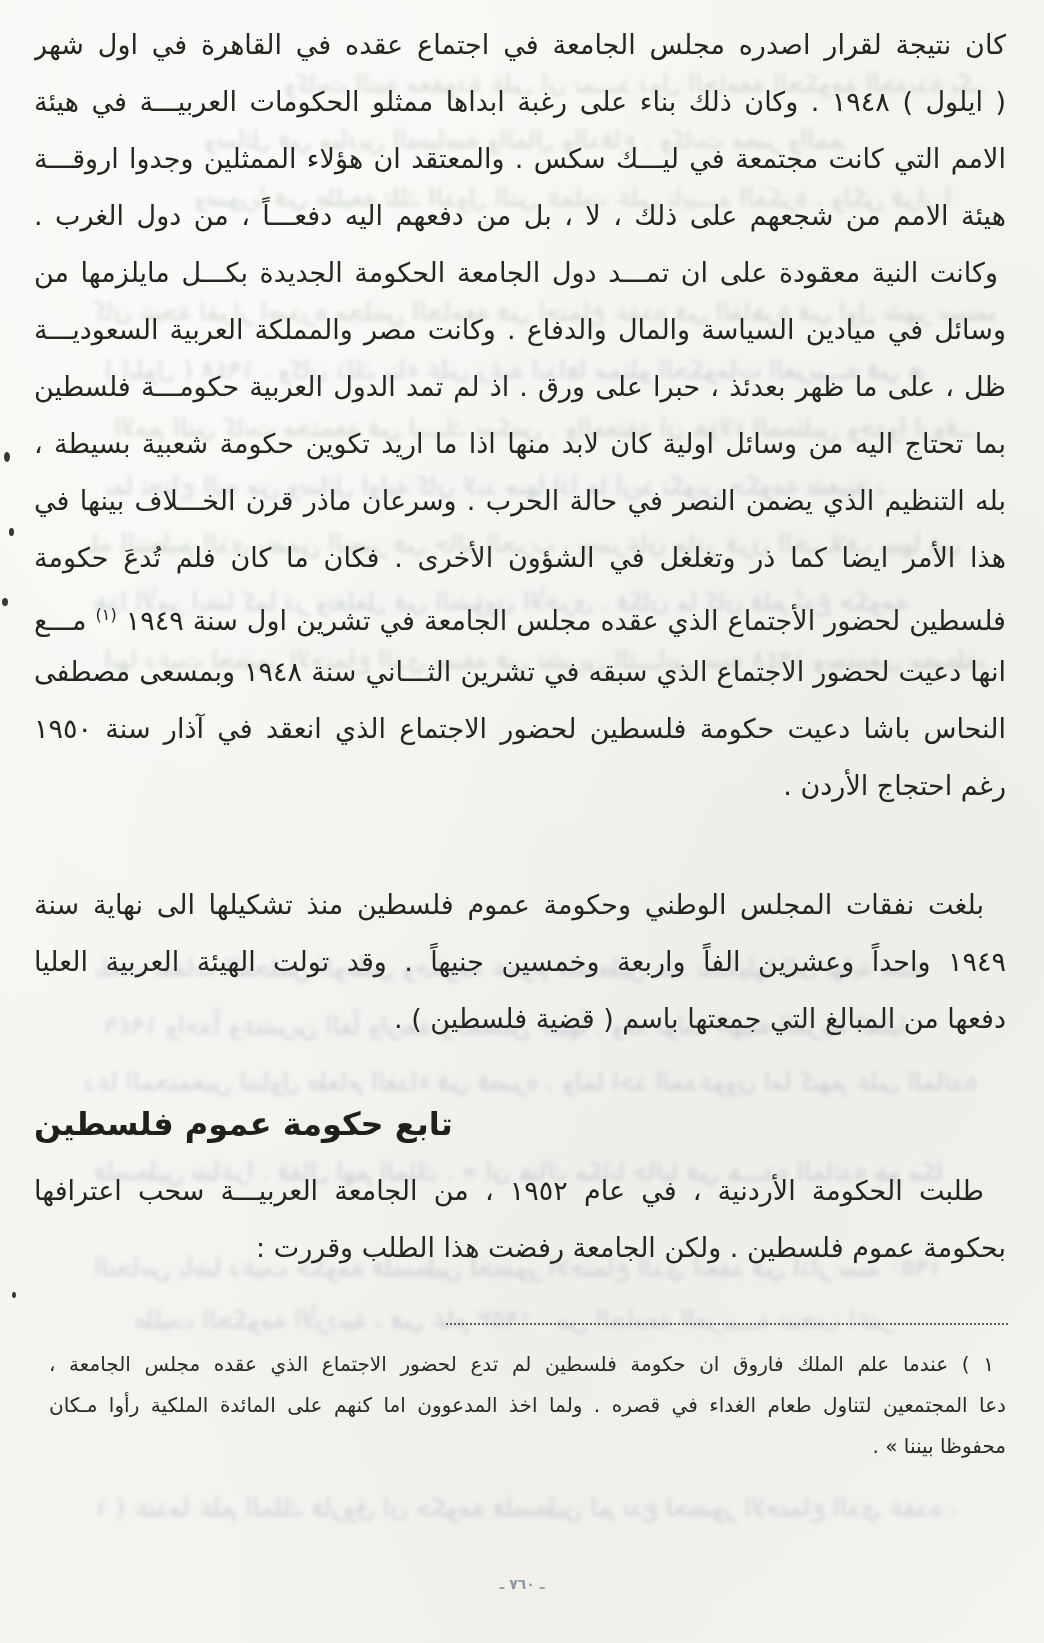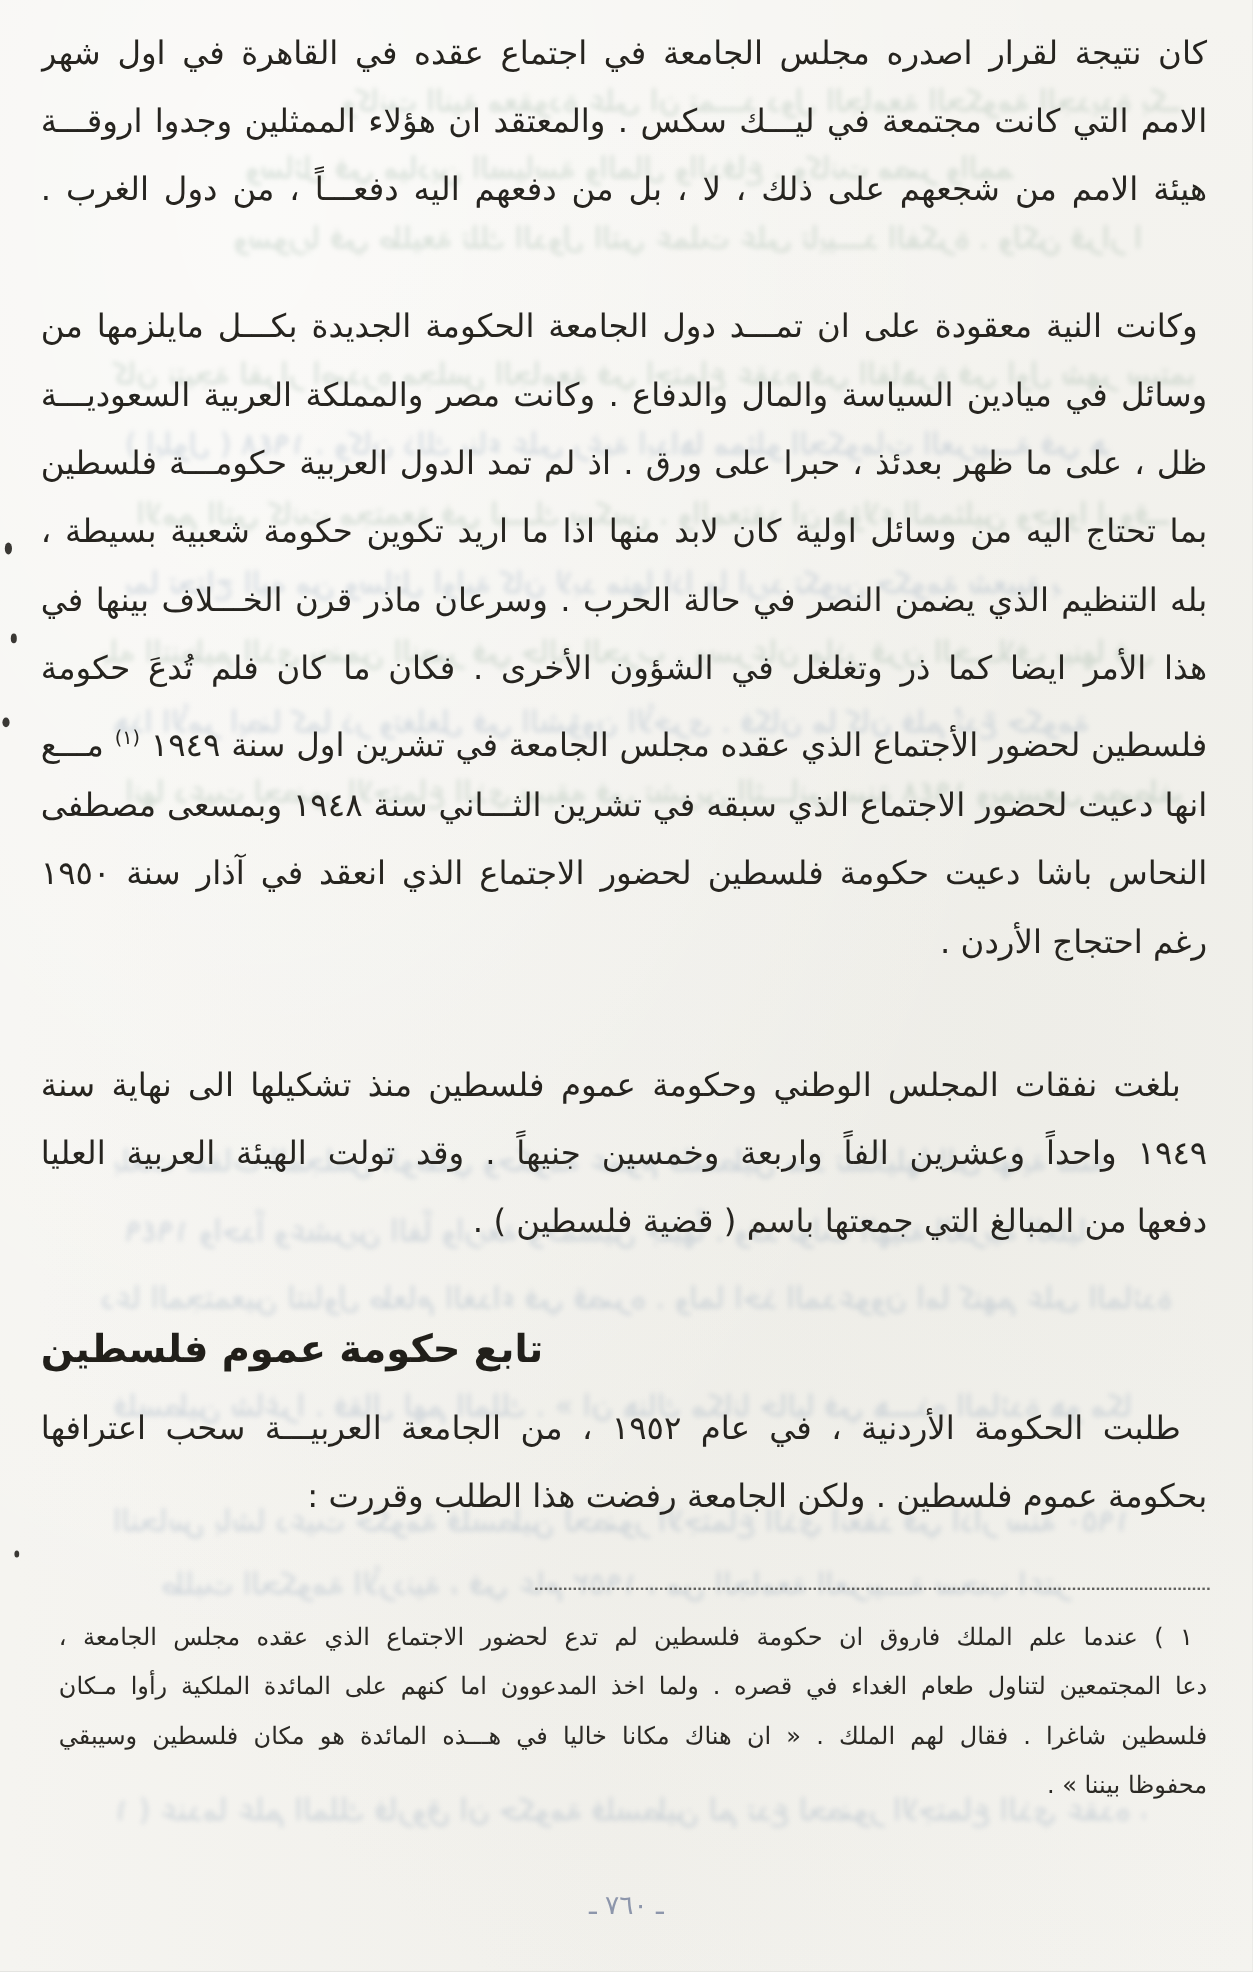--- a/index.html
+++ b/index.html
@@ -43,22 +43,22 @@
     border-top:2px dotted #5f5f5c;z-index:2;
   }
   .footnote{
     position:absolute;top:1344px;right:38px;left:34px;
     font-size:20px;color:#2b2924;z-index:2;
   }
   .footnote .line{line-height:41px;height:41px;margin-left:15px;}
   
   .page-number{
     position:absolute;top:1576px;left:0;right:0;
-    text-align:center;font-size:22px;color:#8d96ab;
-    letter-spacing:2px;z-index:2;
+    text-align:center;font-size:14px;color:#8d96ab;
+    letter-spacing:2px;z-index:2;font-weight:bold;
   }
   
   .bleed-layer{position:absolute;inset:0;z-index:1;pointer-events:none;}
   .bleed-line{
     position:absolute;height:40px;overflow:hidden;
     font-size:25px;line-height:40px;white-space:nowrap;
     transform:scaleX(-1);filter:blur(2px);
     color:rgba(125,150,175,.30);
   }
   .bleed-line.green{color:rgba(128,158,138,.30);}
@@ -85,20 +85,21 @@
     <div class="bleed-line" style="top:1006px;right:140px;width:800px">١٩٤٩ واحداً وعشرين الفاً واربعة وخمسين جنيهاً . وقد تولت الهيئة العربية العليا</div>
     <div class="bleed-line" style="top:1062px;right:60px;width:900px">دعا المجتمعين لتناول طعام الغداء في قصره . ولما اخذ المدعوون اما كنهم على المائدة الملكية رأوا مـكان</div>
     <div class="bleed-line" style="top:1152px;right:100px;width:850px">فلسطين شاغرا . فقال لهم الملك . « ان هناك مكانا خاليا في هـــذه المائدة هو مكان فلسطين وسيبقي</div>
     <div class="bleed-line" style="top:1248px;right:70px;width:880px">النحاس باشا دعيت حكومة فلسطين لحضور الاجتماع الذي انعقد في آذار سنة ١٩٥٠</div>
     <div class="bleed-line" style="top:1300px;right:150px;width:760px">طلبت الحكومة الأردنية ، في عام ١٩٥٢ ، من الجامعة العربيـــة سحب اعترافها</div>
     <div class="bleed-line" style="top:1488px;right:90px;width:860px">١ ) عندما علم الملك فاروق ان حكومة فلسطين لم تدع لحضور الاجتماع الذي عقده مجلس الجامعة ،</div>
   </div>
 
   <div class="par" style="top:16px">
     <div class="line">كان نتيجة لقرار اصدره مجلس الجامعة في اجتماع عقده في القاهرة في اول شهر سبتمبر</div>
+    <div class="line">( ايلول ) ١٩٤٨ . وكان ذلك بناء على رغبة ابداها ممثلو الحكومات العربيـــة في هيئة</div>
     <div class="line">الامم التي كانت مجتمعة في ليـــك سكس . والمعتقد ان هؤلاء الممثلين وجدوا اروقـــة</div>
     <div class="line">هيئة الامم من شجعهم على ذلك ، لا ، بل من دفعهم اليه دفعـــاً ، من دول الغرب .</div>
   </div>
 
   <div class="par" style="top:244px">
     <div class="line ind8">وكانت النية معقودة على ان تمـــد دول الجامعة الحكومة الجديدة بكـــل مايلزمها من</div>
     <div class="line">وسائل في ميادين السياسة والمال والدفاع . وكانت مصر والمملكة العربية السعوديـــة</div>
     <div class="line">ظل ، على ما ظهر بعدئذ ، حبرا على ورق . اذ لم تمد الدول العربية حكومـــة فلسطين</div>
     <div class="line">بما تحتاج اليه من وسائل اولية كان لابد منها اذا ما اريد تكوين حكومة شعبية بسيطة ،</div>
     <div class="line">بله التنظيم الذي يضمن النصر في حالة الحرب . وسرعان ماذر قرن الخـــلاف بينها في</div>
@@ -124,21 +125,20 @@
   <div class="par" style="top:1162px">
     <div class="line ind22">طلبت الحكومة الأردنية ، في عام ١٩٥٢ ، من الجامعة العربيـــة سحب اعترافها</div>
     <div class="line short">بحكومة عموم فلسطين . ولكن الجامعة رفضت هذا الطلب وقررت :</div>
   </div>
 
   <div class="fn-sep"></div>
 
   <div class="footnote">
     <div class="line ind12">١ ) عندما علم الملك فاروق ان حكومة فلسطين لم تدع لحضور الاجتماع الذي عقده مجلس الجامعة ،</div>
     <div class="line">دعا المجتمعين لتناول طعام الغداء في قصره . ولما اخذ المدعوون اما كنهم على المائدة الملكية رأوا مـكان</div>
-    <div class="line">فلسطين شاغرا . فقال لهم الملك . « ان هناك مكانا خاليا في هـــذه المائدة هو مكان فلسطين وسيبقي</div>
     <div class="line short">محفوظا بيننا » .</div>
   </div>
 
   <div class="page-number">ـ ٧٦٠ ـ</div>
 
   <div class="speck" style="right:1034px;top:452px;width:6px;height:10px"></div>
   <div class="speck" style="right:1030px;top:528px;width:5px;height:8px"></div>
   <div class="speck" style="right:1036px;top:598px;width:6px;height:8px"></div>
   <div class="speck" style="right:1028px;top:1292px;width:4px;height:6px"></div>
 

